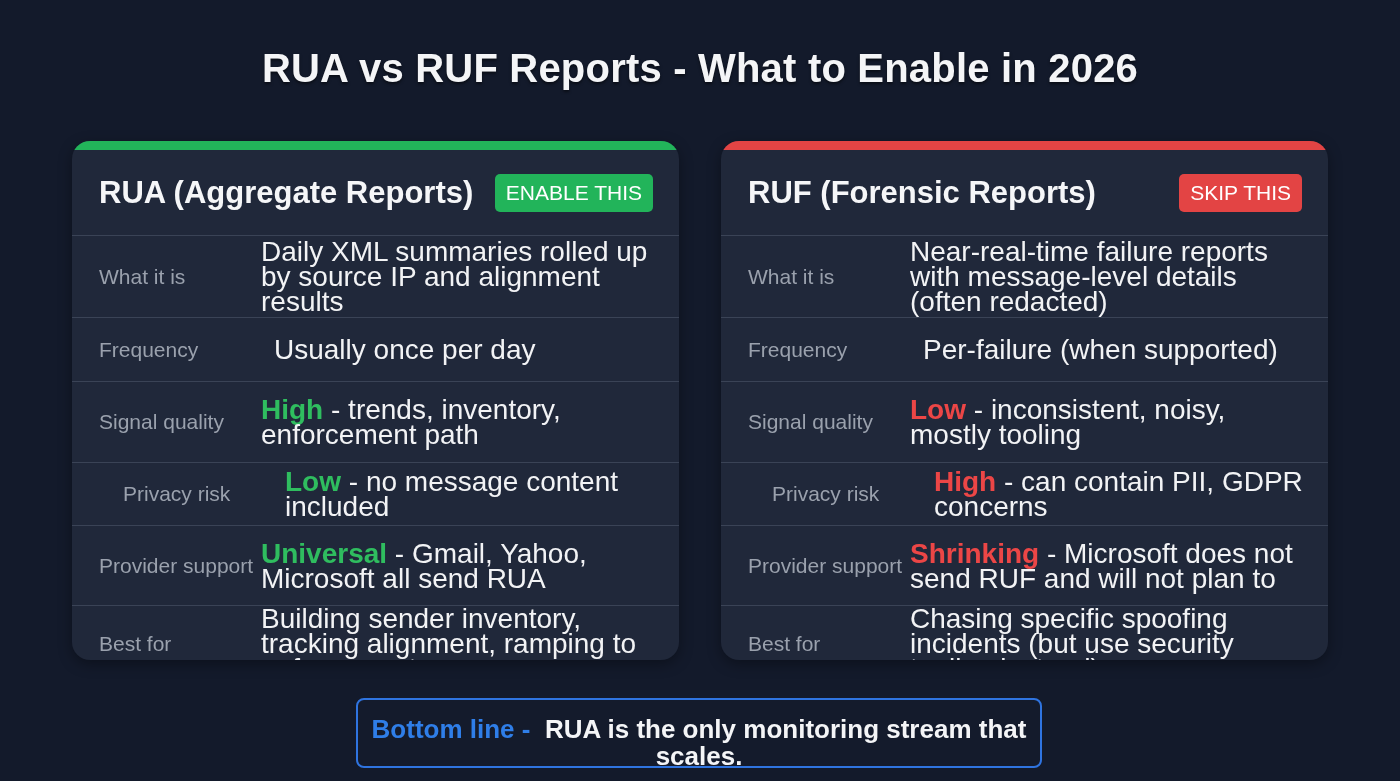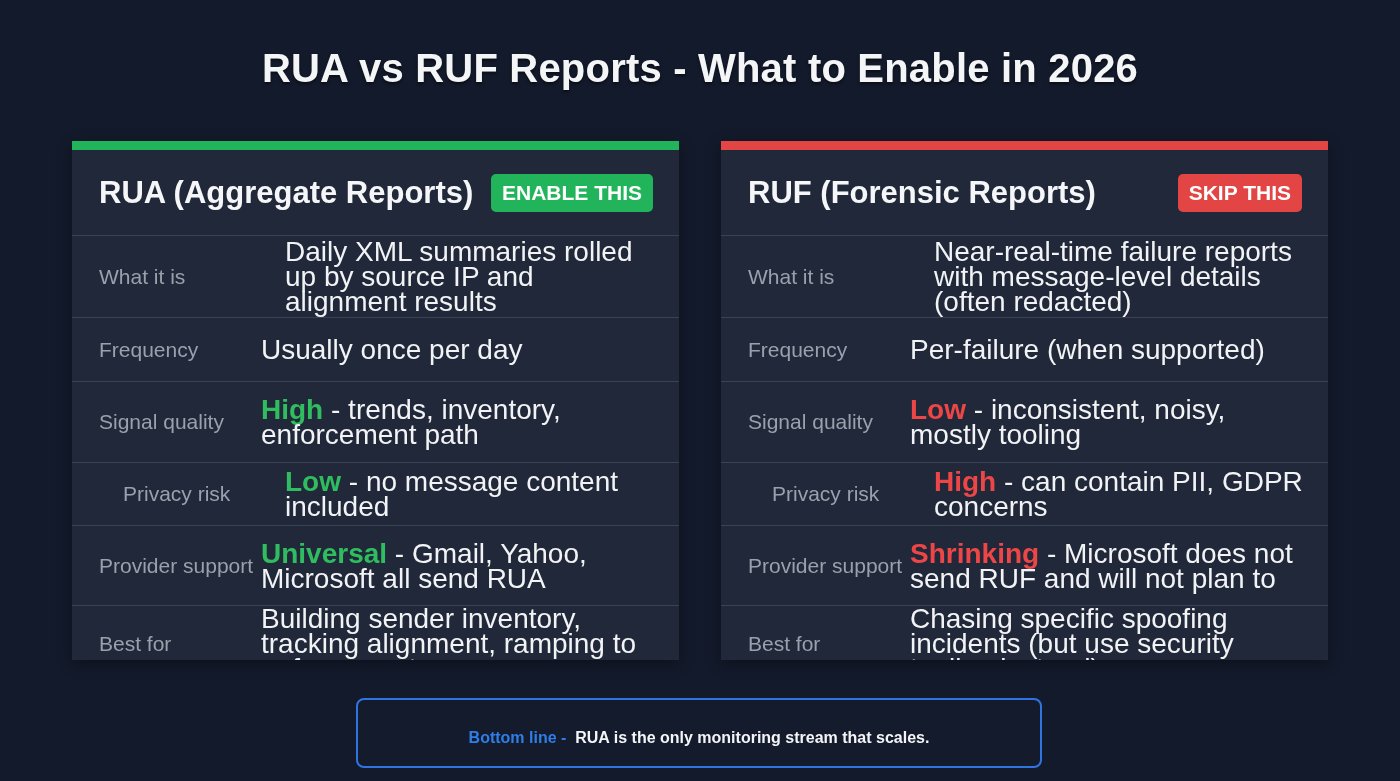--- a/index.html
+++ b/index.html
@@ -1,36 +1,36 @@
 <!DOCTYPE html>
 <html><head>
 <meta charset="utf-8">
 <style>
   html,body{margin:0;padding:0;}
   body{width:1400px;height:781px;background:#131a2b;font-family:"Liberation Sans",sans-serif;position:relative;overflow:hidden;color:#f2f3f5;}
   .title{position:absolute;top:46px;left:0;width:1400px;text-align:center;font-size:40px;font-weight:bold;color:#f4f5f7;letter-spacing:0.2px;text-shadow:0 2px 3px rgba(0,0,0,.5);}
-  .card{position:absolute;top:141px;width:607px;height:519px;background:#20283a;border-radius:0;overflow:hidden;box-shadow:0 4px 14px rgba(0,0,0,.35);}
+  .card{position:absolute;top:141px;width:607px;height:519px;background:#20283a;border-radius:18px;overflow:hidden;box-shadow:0 4px 14px rgba(0,0,0,.35);}
   .card.left{left:72px;}
   .card.right{left:721px;}
   .card .topbar{height:9px;}
   .card.left .topbar{background:#22b45a;}
   .card.right .topbar{background:#e34444;}
   .card-header{height:85px;display:flex;align-items:center;justify-content:space-between;padding:0 26px 0 27px;border-bottom:1.5px solid #3a4356;}
   .card-title{font-size:31px;font-weight:bold;color:#f5f6f8;}
-  .badge{font-size:21px;font-weight:bold;color:#fff;padding:7px 11px;border-radius:5px;}
+  .badge{font-size:21px;font-weight:normal;color:#fff;padding:7px 11px;border-radius:5px;}
   .badge.green{background:#22b45a;}
   .badge.red{background:#e34444;}
   .row{display:flex;align-items:center;border-bottom:1.5px solid #3a4356;box-sizing:border-box;}
   .row:last-child{border-bottom:none;}
   .row .label{width:162px;padding-left:27px;font-size:21px;color:#9aa1ad;line-height:26px;flex-shrink:0;}
   .row .value{font-size:28px;color:#f2f3f5;line-height:25px;padding-right:20px;}
   .hl-green{color:#2fbd5f;font-weight:bold;}
   .hl-red{color:#ec4646;font-weight:bold;}
-  .h1{height:82px;gap:24px;} .h2{height:64px;} .h3{height:81px;} .h4{height:63px;padding-left:24px;} .h5{height:80px;} .h6{height:75px;}
-  .bottom{position:absolute;left:356px;top:698px;width:686px;height:70px;border:2.5px solid #2f74e0;border-radius:8px;box-sizing:border-box;text-align:center;font-size:16px;font-weight:bold;line-height:27px;padding-top:24px;color:#f4f5f7;background:#141b2c;}
+  .h1{height:82px;} .h2{height:64px;gap:13px;} .h3{height:81px;} .h4{height:63px;padding-left:24px;} .h5{height:80px;} .h6{height:75px;}
+  .bottom{position:absolute;left:356px;top:698px;width:686px;height:70px;border:2.5px solid #2f74e0;border-radius:8px;box-sizing:border-box;text-align:center;font-size:26px;font-weight:bold;line-height:27px;padding-top:16px;color:#f4f5f7;background:#141b2c;}
   .bottom .accent{color:#2f7ee8;}
 </style>
 </head>
 <body>
 
 <div class="title">RUA vs RUF Reports - What to Enable in 2026</div>
 
 <div class="card left">
   <div class="topbar"></div>
   <div class="card-header">

